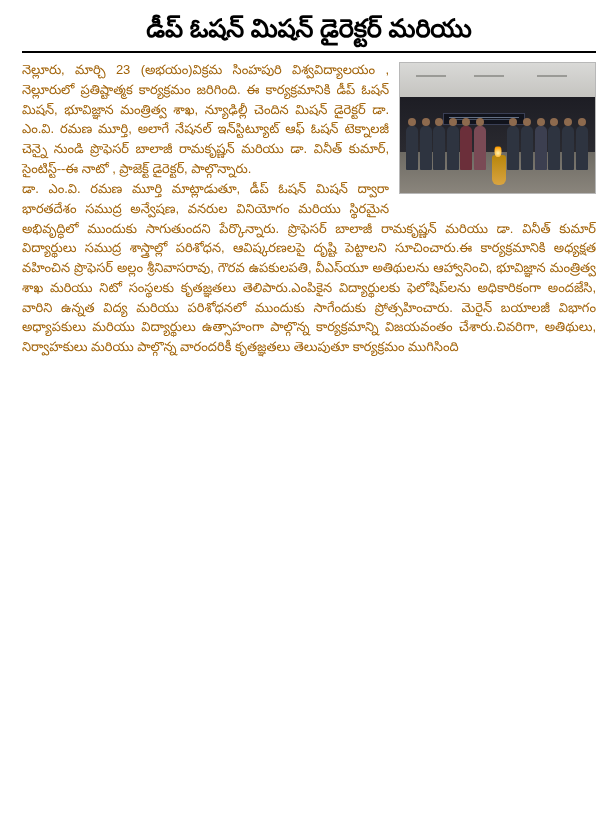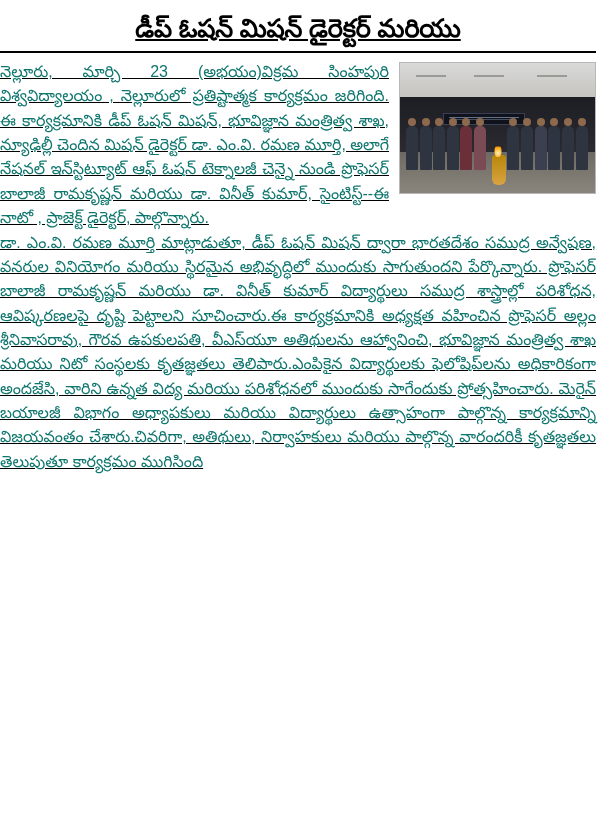--- a/index.html
+++ b/index.html
@@ -12,22 +12,21 @@
     background: #ffffff;
     font-family: "Liberation Sans", sans-serif;
     color: #000000;
     overflow: hidden;
   }
   .page {
     position: relative;
     width: 610px;
     height: 819px;
     box-sizing: border-box;
-    padding: 10px 14px 0 0;
-    text-decoration: underline;
+    padding: 10px 14px 0 22px;
   }
   .headline {
     text-align: center;
     font-family: "Liberation Sans", sans-serif;
     font-weight: bold;
     font-size: 25.5px;
     line-height: 1.30;
     letter-spacing: -0.2px;
     color: #000000;
     margin: 2px 2px 6px 2px;
@@ -36,24 +35,24 @@
     display: block;
     white-space: nowrap;
   }
   .rule {
     border: none;
     border-top: 2px solid #000;
     margin: 4px 0 7px 0;
   }
   .body-text {
     font-family: "Liberation Sans", sans-serif;
-    font-size: 16px;
+    font-size: 13px;
     line-height: 1.52;
     text-align: justify;
-    color: #0f766e;
+    color: #a16207;
     letter-spacing: -0.05px;
   }
   .body-text p {
     margin: 0 0 0.5px 0;
   }
   .figure {
     float: right;
     width: 197px;
     margin: 2px 0 5px 10px;
     shape-outside: margin-box;

